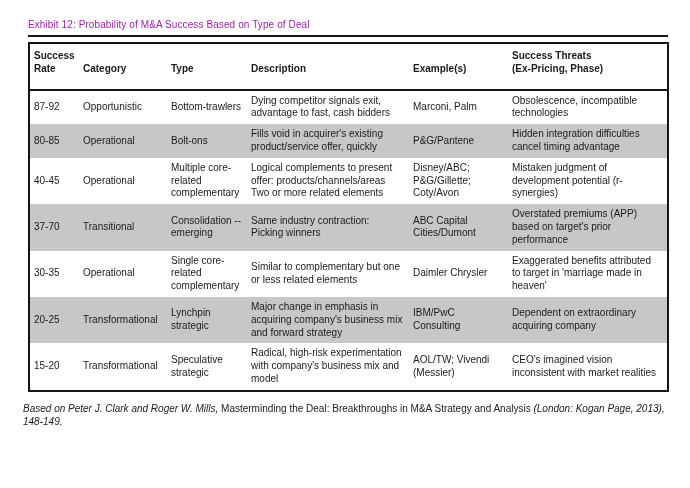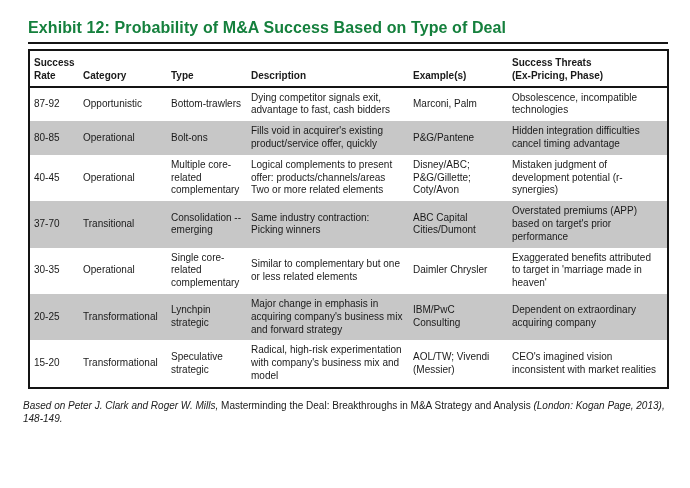--- a/index.html
+++ b/index.html
@@ -10,23 +10,23 @@
     color: #1a1a1a;
     overflow: hidden;
   }
   .page {
     position: relative;
     width: 690px; height: 488px;
     background: #ffffff;
     padding: 19px 0 0 28px;
   }
   .exhibit-title {
-    font-size: 16px;
-    font-weight: bold;
-    color: #15803d;
+    font-size: 10px;
+    font-weight: normal;
+    color: #a21caf;
     letter-spacing: 0.1px;
     width: 640px;
   }
   .title-rule {
     width: 640px; height: 2px;
     background: #141414;
     margin-top: 5px;
   }
   table.deal-table {
     width: 639px;
@@ -45,21 +45,21 @@
     text-align: left;
     font-size: 10px;
     line-height: 1.28;
     padding: 4px 5px 4px 4px;
     overflow: hidden;
   }
   thead th {
     font-weight: bold;
     vertical-align: bottom;
     padding-top: 6px;
-    padding-bottom: 3px;
+    padding-bottom: 13px;
   }
   thead tr { border-bottom: 2px solid #141414; }
   .hl { display: block; }
   tbody td { vertical-align: middle; }
   tbody tr { background: #ffffff; }
   tbody tr:nth-child(even) { background: #c7c7c7; }
   tbody tr.h2 { height: 32px; }
   tbody tr.h3 { height: 46px; }
   .source-note {
     margin-top: 10px;

